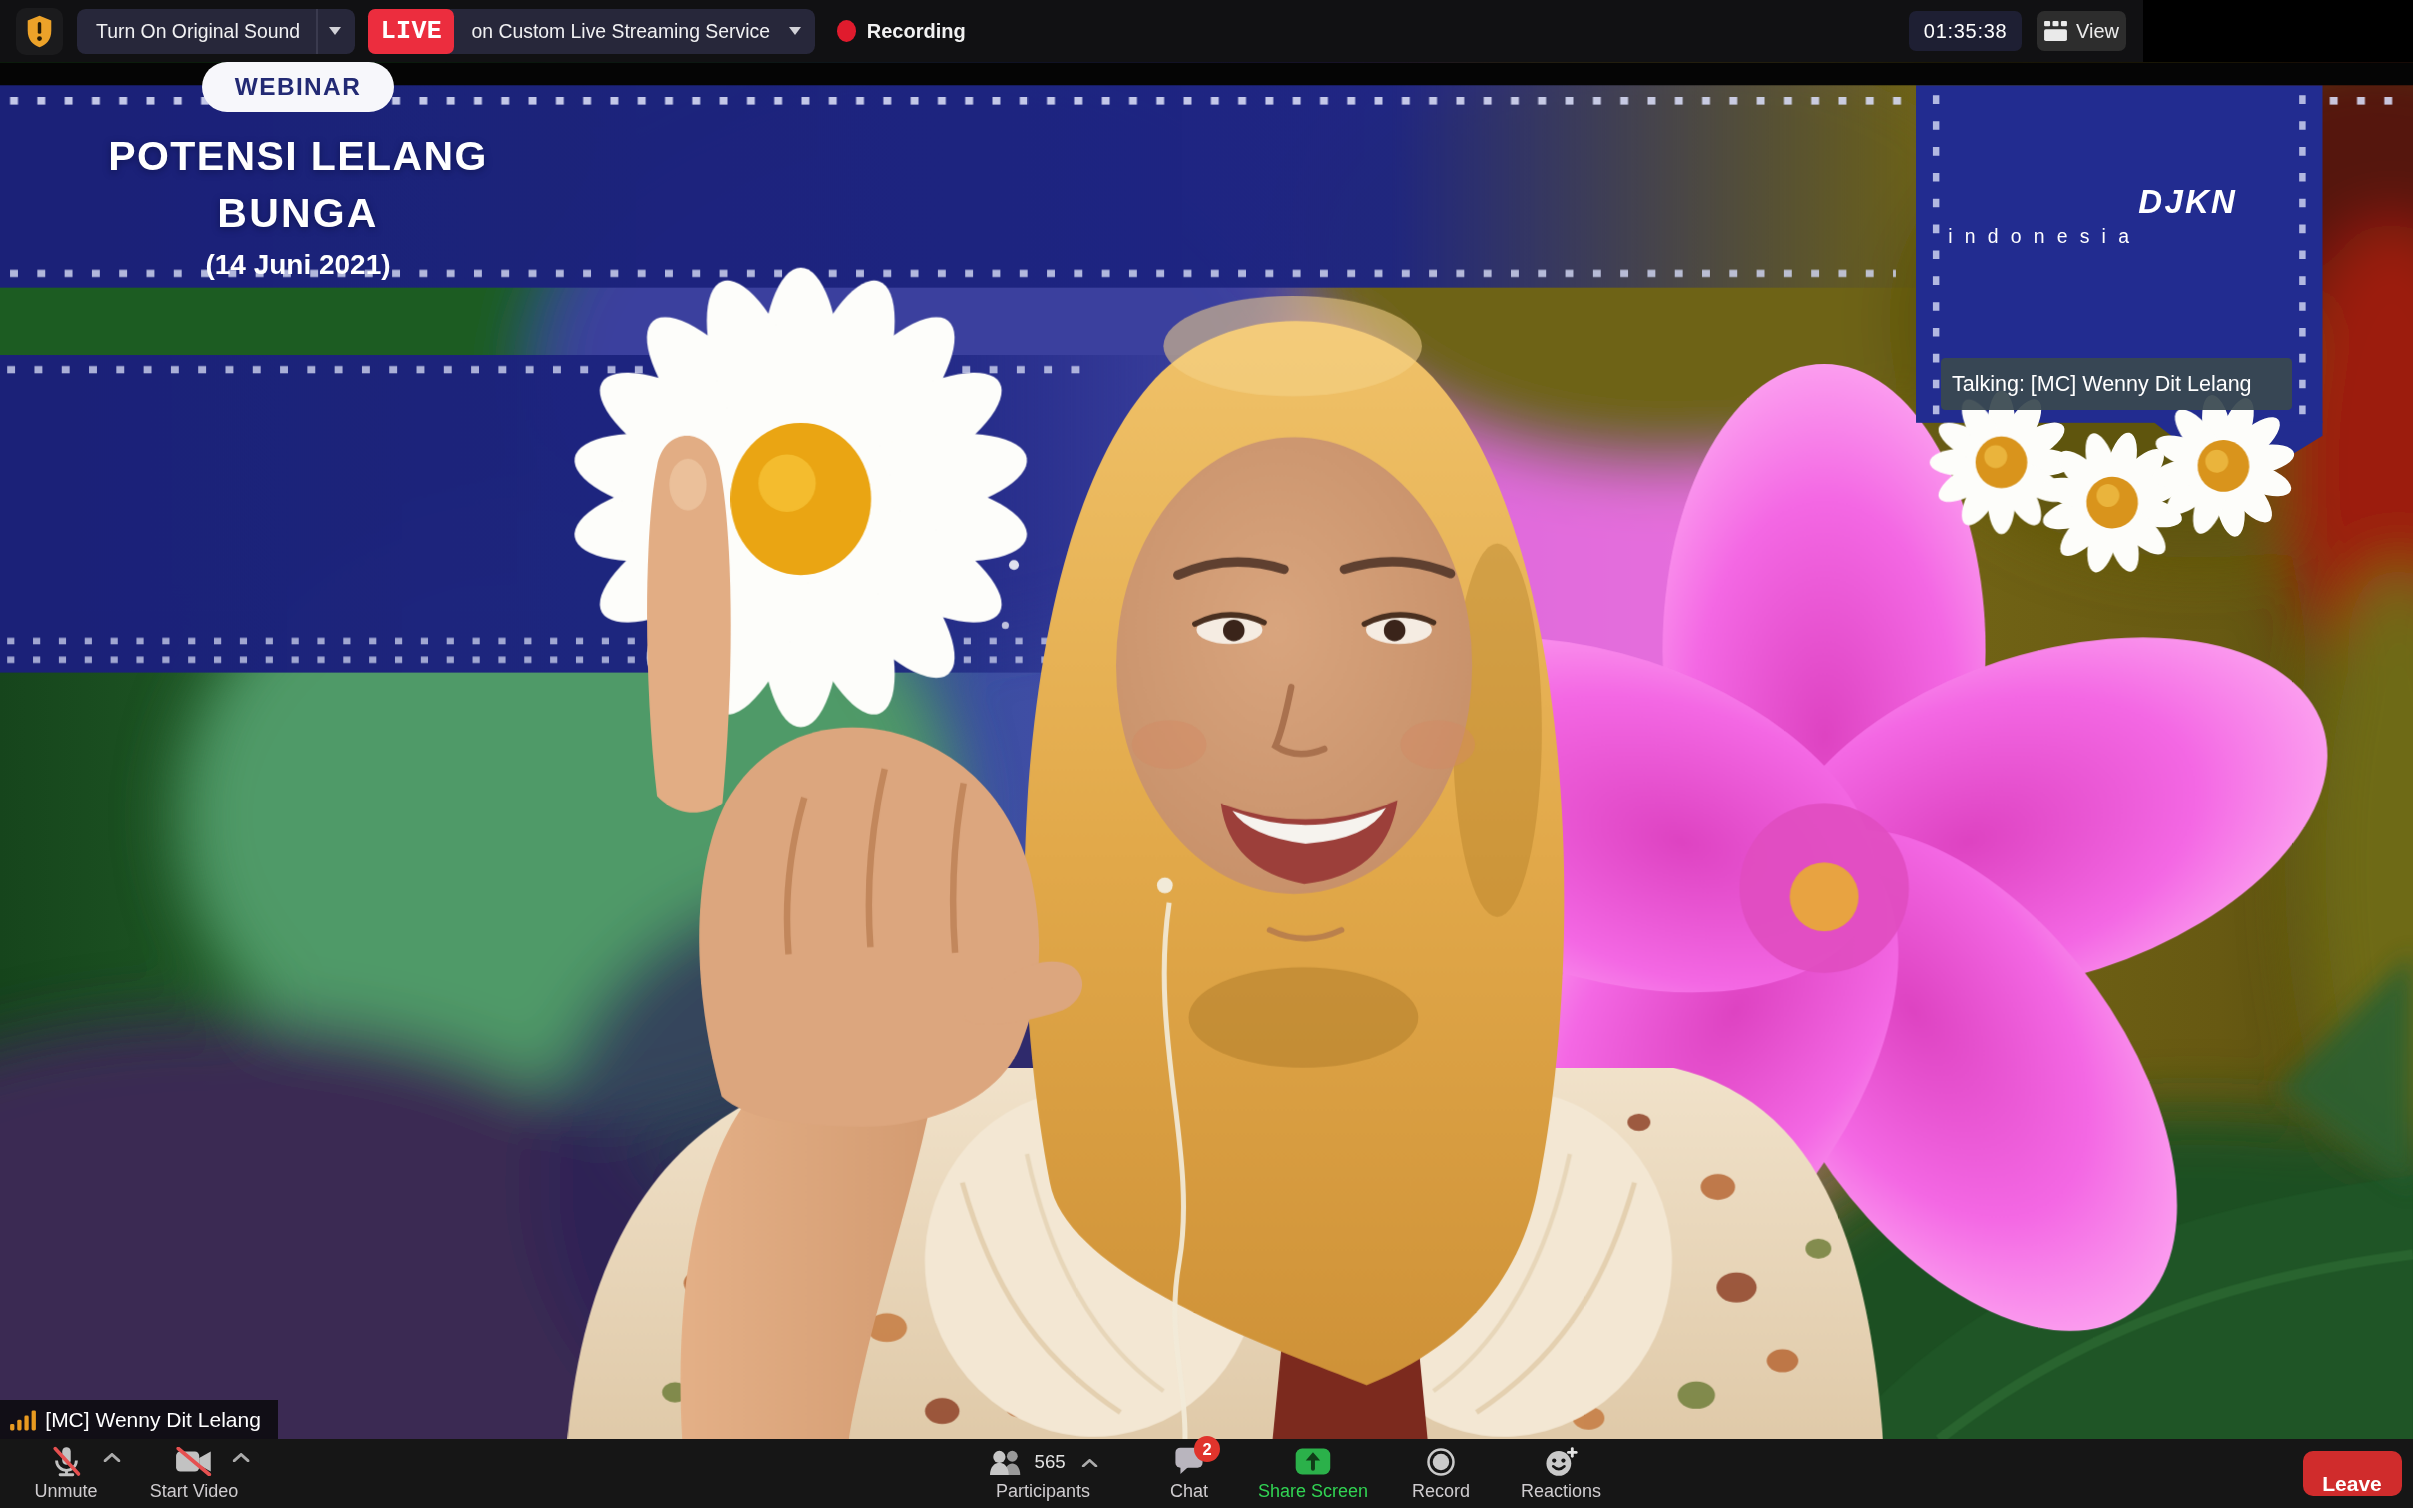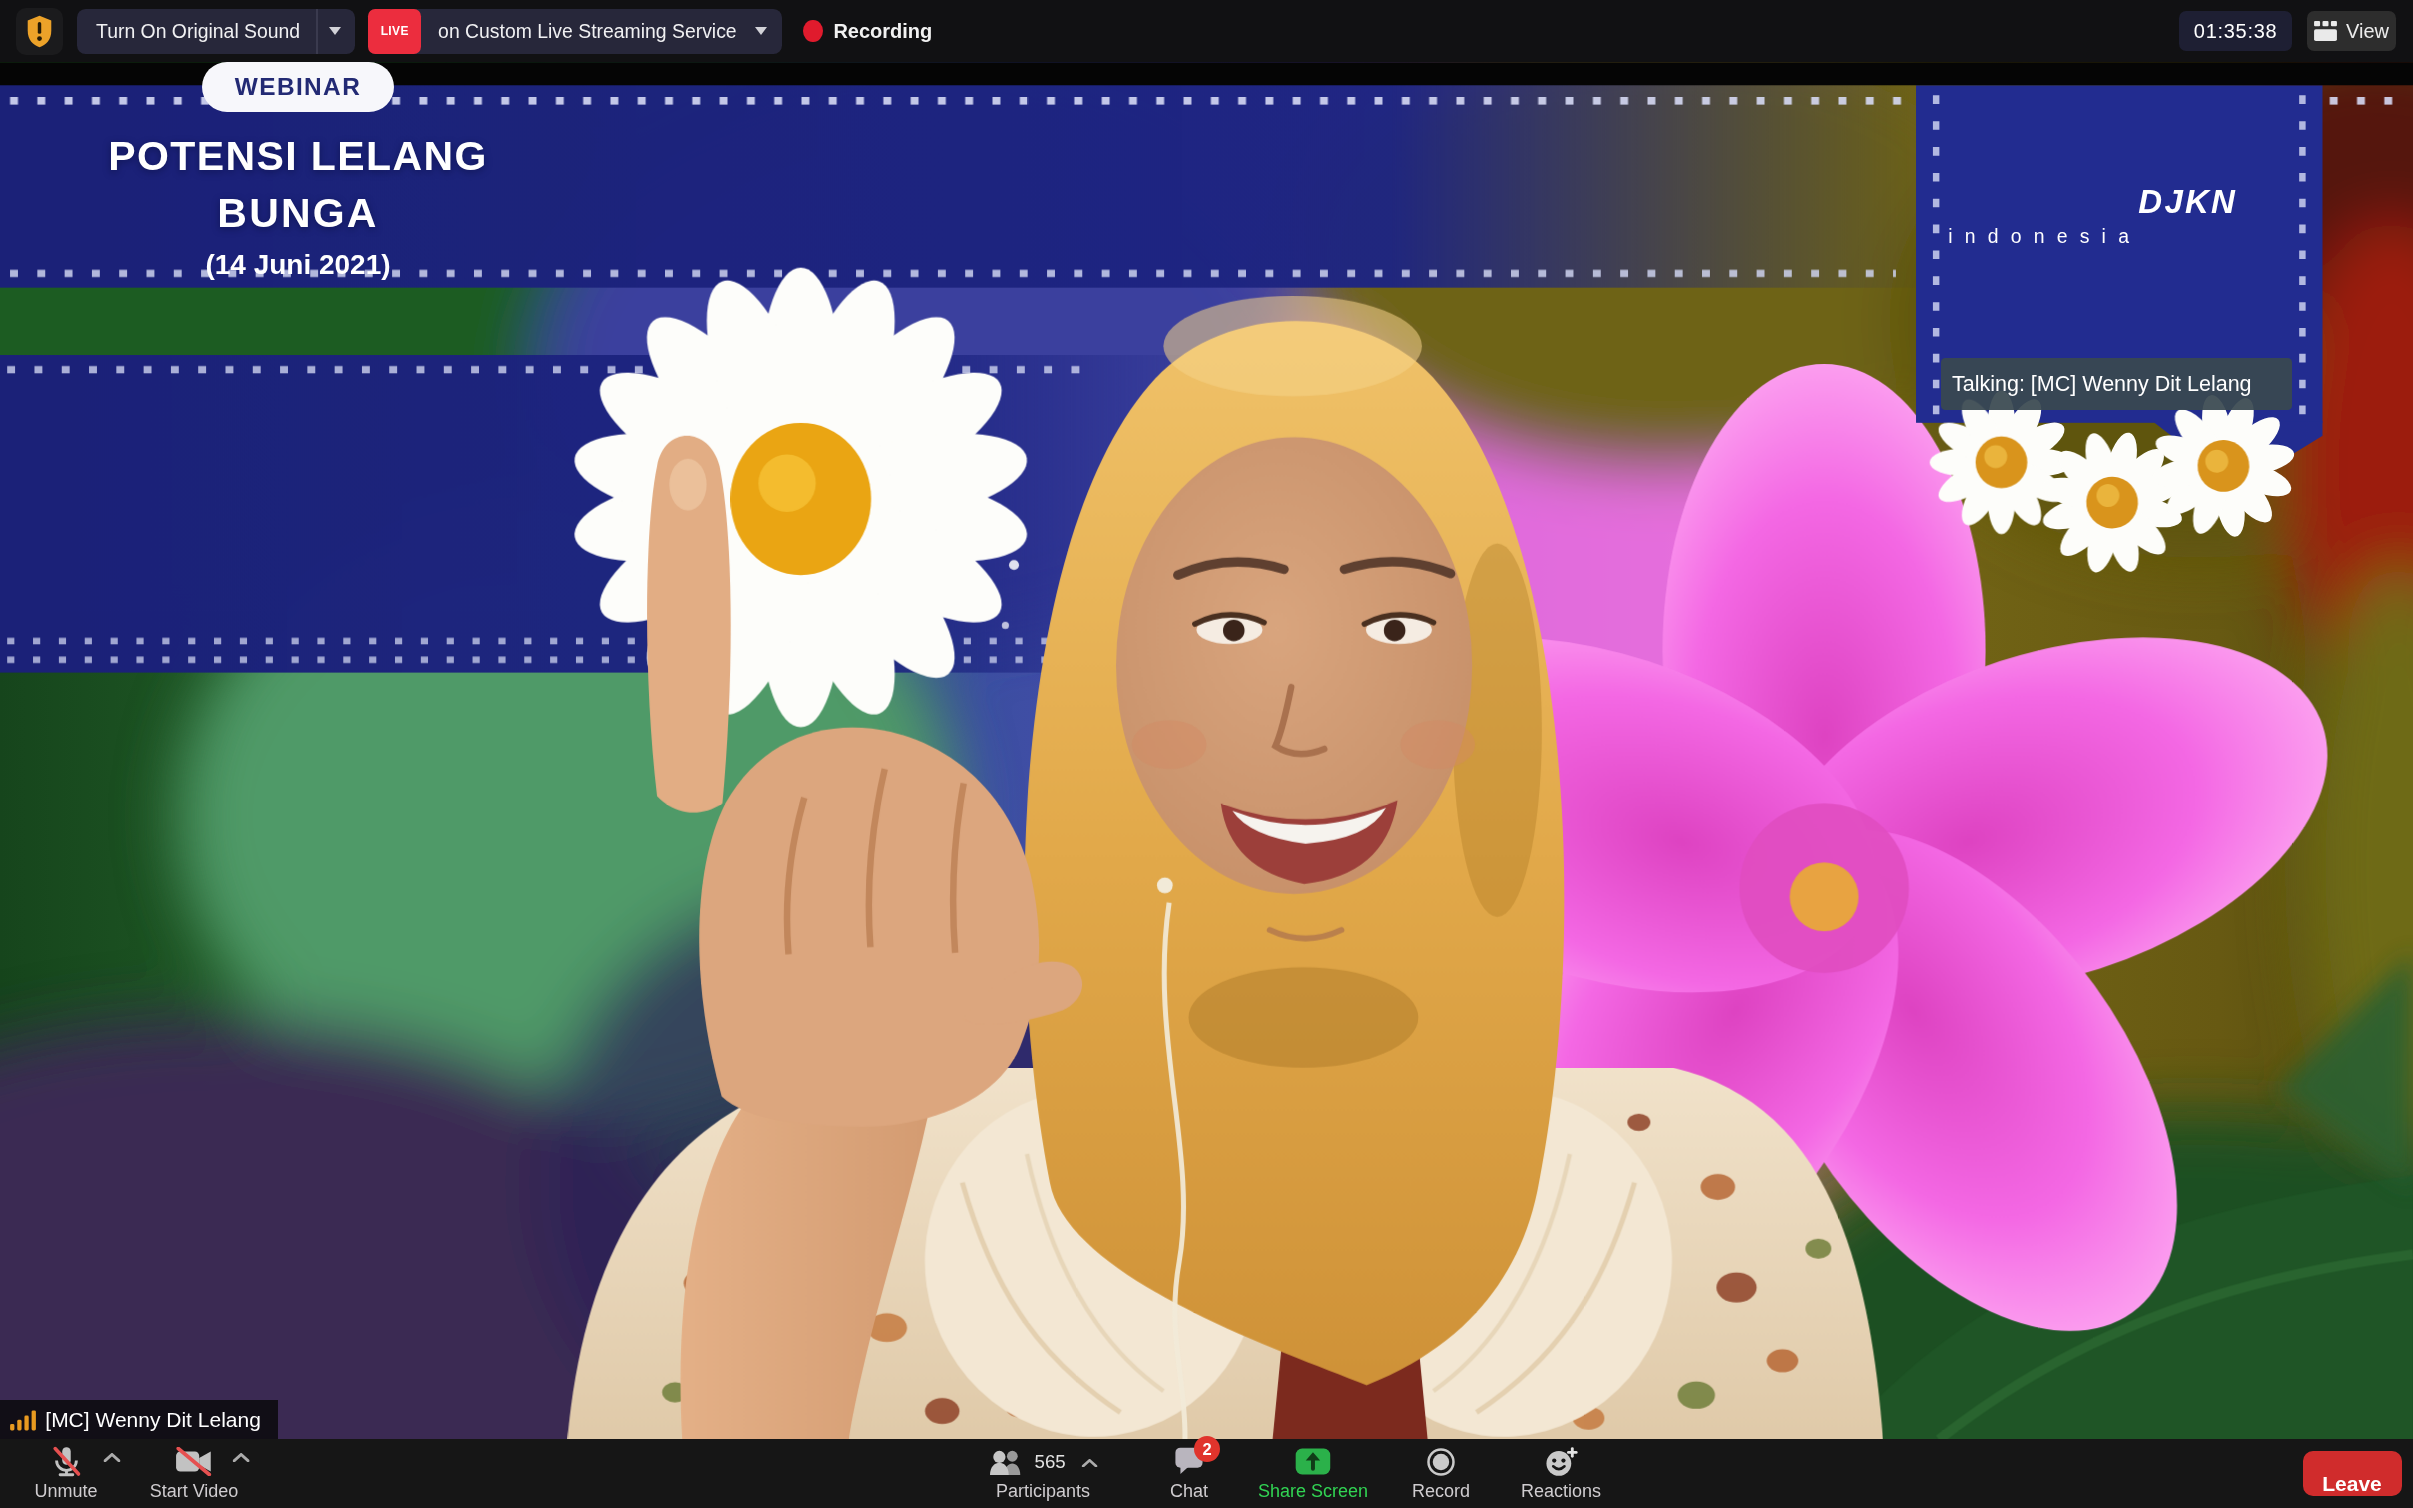--- a/index.html
+++ b/index.html
@@ -1,33 +1,33 @@
 <!DOCTYPE html>
 <html style="font-size:11.5px"><head>
 <meta charset="utf-8">
 <style>
   html,body{margin:0;padding:0;background:#000;}
   body{width:2413px;height:1508px;position:relative;overflow:hidden;
        font-family:"Liberation Sans",sans-serif;-webkit-font-smoothing:antialiased;}
 
   
-  .topbar{position:absolute;top:0;left:0;width:2413px;height:62px;background:#111113;
+  .topbar{position:absolute;top:0;left:0;width:2143px;height:62px;background:#111113;
           display:flex;align-items:center;z-index:30;}
   .shield-btn{margin-left:16px;width:47px;height:47px;border-radius:10px;background:#1b1b1d;
           display:flex;align-items:center;justify-content:center;flex:0 0 auto;}
   .tb-btn{height:45px;background:#27273a;border-radius:8.6px;display:flex;align-items:center;
           color:#f0f0f2;font-size:19.4px;}
   .sound-btn{margin-left:14.4px;padding-left:18.7px;}
   .tb-divider{width:1.4px;height:45px;background:#3a3a4e;margin-left:16px;}
   .caret-down{width:0;height:0;border-left:6.5px solid transparent;border-right:6.5px solid transparent;
           border-top:8px solid #d2d2d8;}
   .caret-pad{padding:0 14.4px 0 11.5px;display:flex;align-items:center;height:100%;}
   .live-group{margin-left:13px;}
   .live-badge{height:45px;padding:0 12.2px;background:#ec2d3e;border-radius:7.2px;display:flex;
-          align-items:center;color:#fff;font-weight:bold;font-size:12px;letter-spacing:0.4px;}
+          align-items:center;color:#fff;font-weight:bold;font-size:25px;letter-spacing:0.4px;font-family:Liberation Mono, monospace;}
   .stream-label{padding:0 7.2px 0 17px;text-align:right;}
   .recording{margin-left:21.5px;display:flex;align-items:center;gap:10.8px;color:#f2f2f2;
           font-size:20px;font-weight:600;}
   .rec-dot{width:19.4px;height:22px;border-radius:50%;background:#e01b2d;}
   .tb-spacer{flex:1;}
   .timer-chip{height:40px;background:#1e1f33;border-radius:7.2px;padding:0 15px;display:flex;
           align-items:center;color:#fff;font-size:20px;letter-spacing:0.7px;justify-content:flex-end;}
   .view-btn{height:40px;background:#2d2d2d;border-radius:7.2px;margin:0 17px 0 14.4px;padding:0 7px;
           display:flex;align-items:center;gap:9.3px;color:#ececec;font-size:20px;}
 

